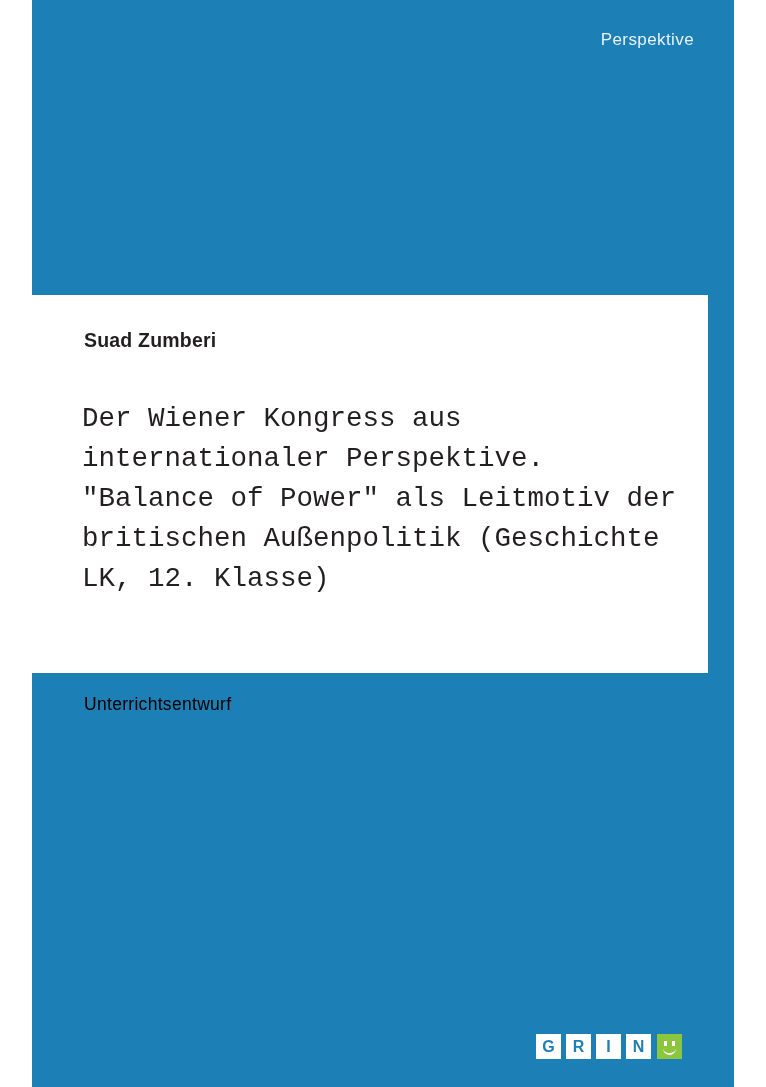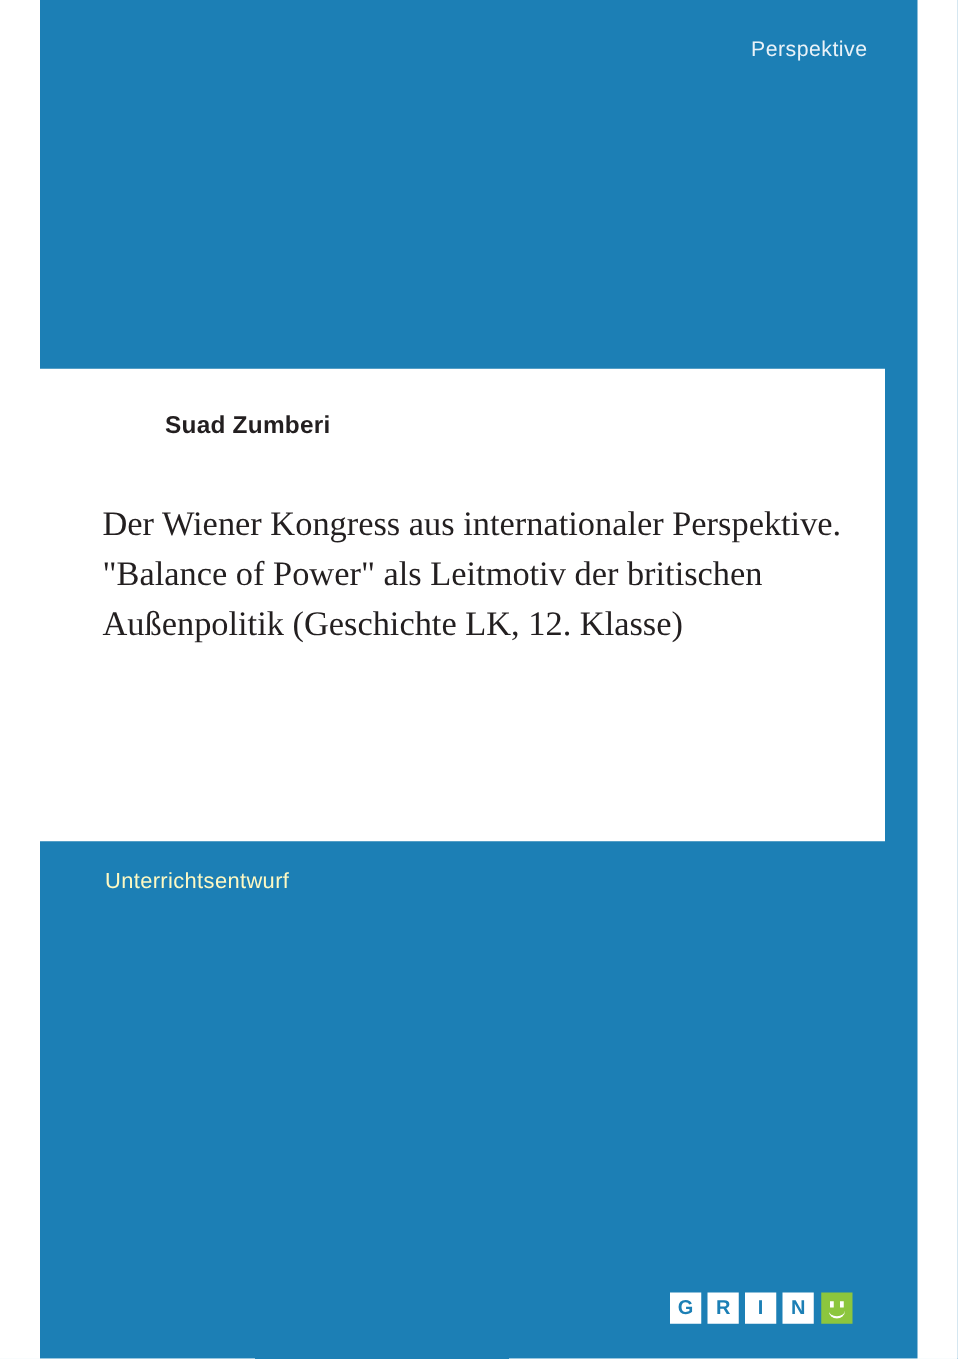--- a/index.html
+++ b/index.html
@@ -45,39 +45,38 @@
     background: #ffffff;
   }
   .author {
     position: absolute;
     left: 52px;
     top: 34px;
     font-size: 19.5px;
     font-weight: bold;
     color: #231f20;
     letter-spacing: 0.2px;
-    margin-left: 48px;
   }
   .title {
     position: absolute;
     left: 50px;
     top: 104px;
     width: 600px;
-    font-family: Liberation Serif, serif;
+    font-family: Liberation Mono, monospace;
     font-size: 27.5px;
     line-height: 40px;
     color: #231f20;
   }
   
   .doctype {
     position: absolute;
     left: 52px;
     top: 694px;
     font-size: 17.5px;
-    color: #fef9c3;
+    color: #000000;
     letter-spacing: 0.3px;
   }
   
   .logo {
     position: absolute;
     right: 52px;
     bottom: 28px;
     display: flex;
     align-items: center;
     gap: 6px;

